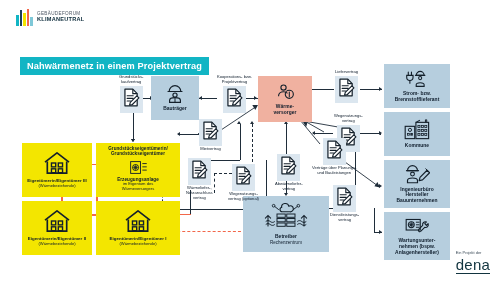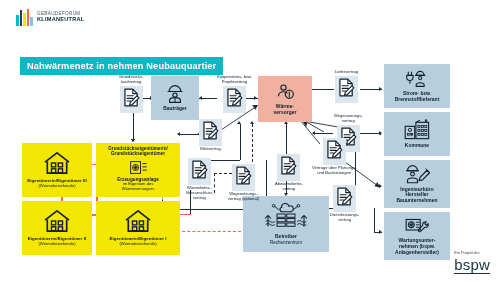--- a/index.html
+++ b/index.html
@@ -69,21 +69,21 @@
       <i style="height:13px;background:#f3e600"></i>
       <i style="height:17px;background:#f2674a"></i>
       <i style="height:9px;background:#7fc8d8"></i>
     </div>
     <div class="logo-txt">
       <div class="logo-l1">GEBÄUDEFORUM</div>
       <div class="logo-l2">KLIMANEUTRAL</div>
     </div>
   </div>
 
-  <div class="title-bar">Nahwärmenetz in nehmen Neubauquartier</div>
+  <div class="title-bar">Nahwärmenetz in einem Projektvertrag</div>
 
   <div class="ln h" style="left:143px;top:98px;width:8px;"></div>
   <div class="arw r" style="left:150px;top:95.8px;"></div>
 
   <div class="ln v" style="left:133px;top:110px;height:30px;"></div>
   <div class="arw d" style="left:130.7px;top:139px;"></div>
 
   <div class="ln h" style="left:199px;top:98px;width:18px;"></div>
   <div class="arw l" style="left:199px;top:95.8px;"></div>
   <div class="ln h" style="left:241px;top:98px;width:17px;"></div>
@@ -454,16 +454,16 @@
         <path d="M7 10h7M7 13h7M7 16h4" stroke="#14202b" stroke-width="1.2" stroke-linecap="round"></path>
         <path d="M20.5 12.5l-7.5 7.5-3.2.8.8-3.2 7.5-7.5z" fill="#fff" stroke="#14202b" stroke-width="1.3" stroke-linejoin="round"></path>
       </svg>
     </span>
     <span class="lbl">Dienstleistungs-
 vertrag</span>
   </div>
 
   <div class="dena">
     <div class="pre">Ein Projekt der</div>
-    <div class="wm">bspw</div>
+    <div class="wm">dena</div>
   </div>
 
 </div>
 
 </body></html>

